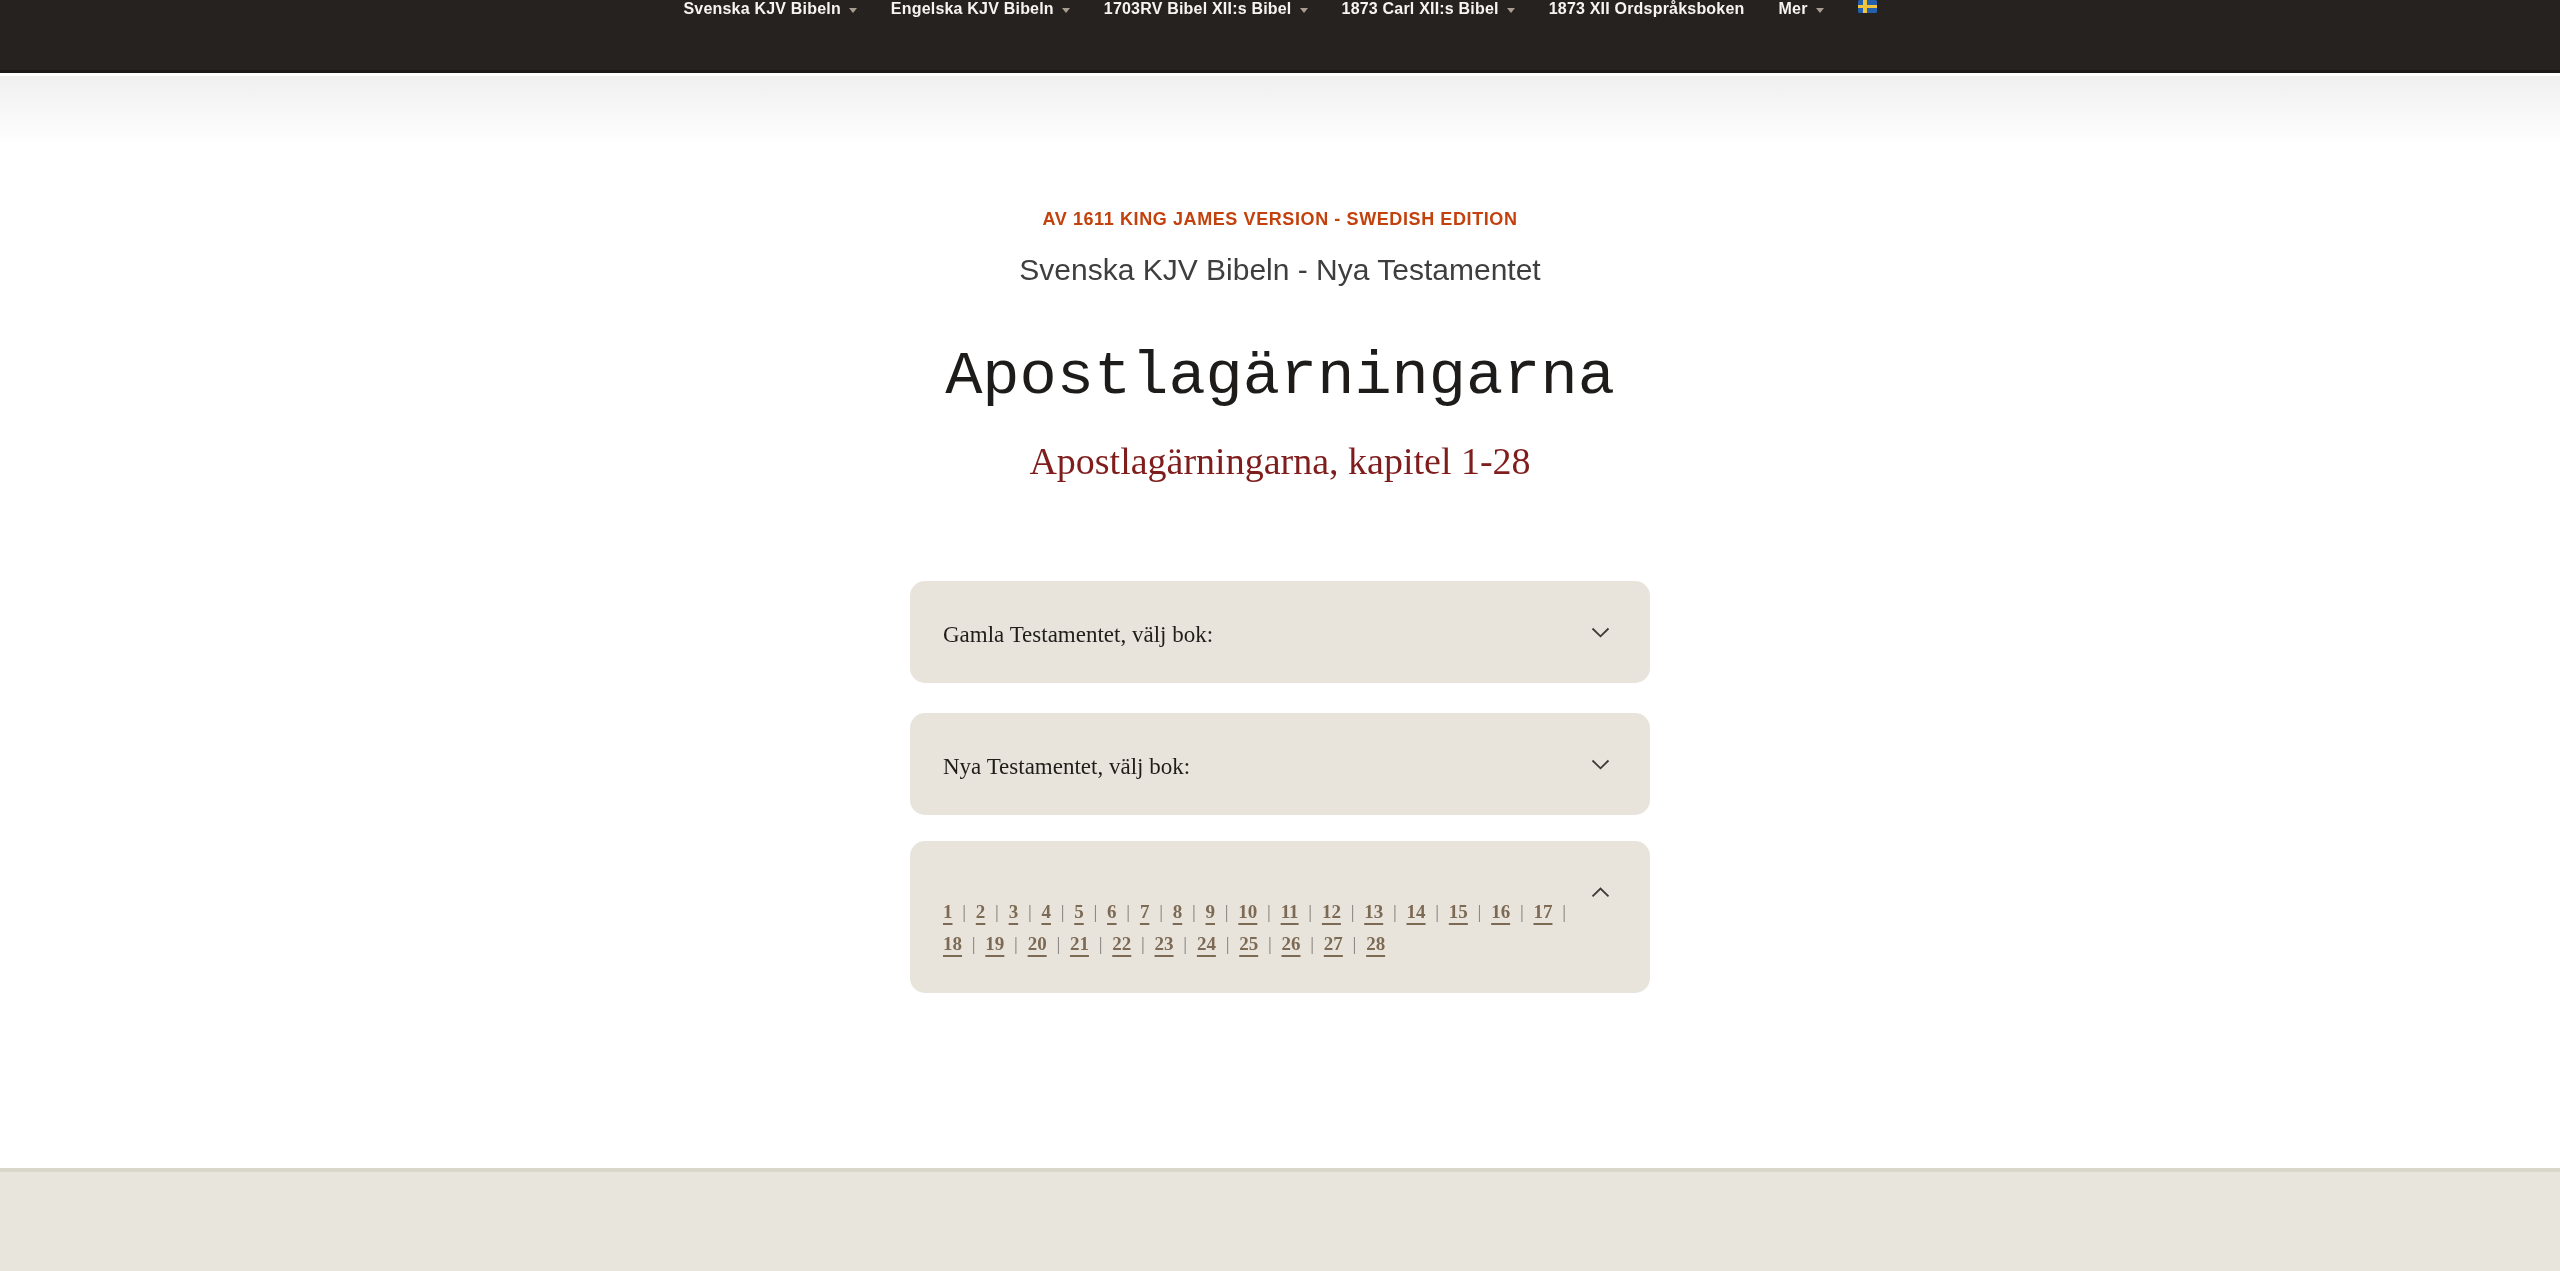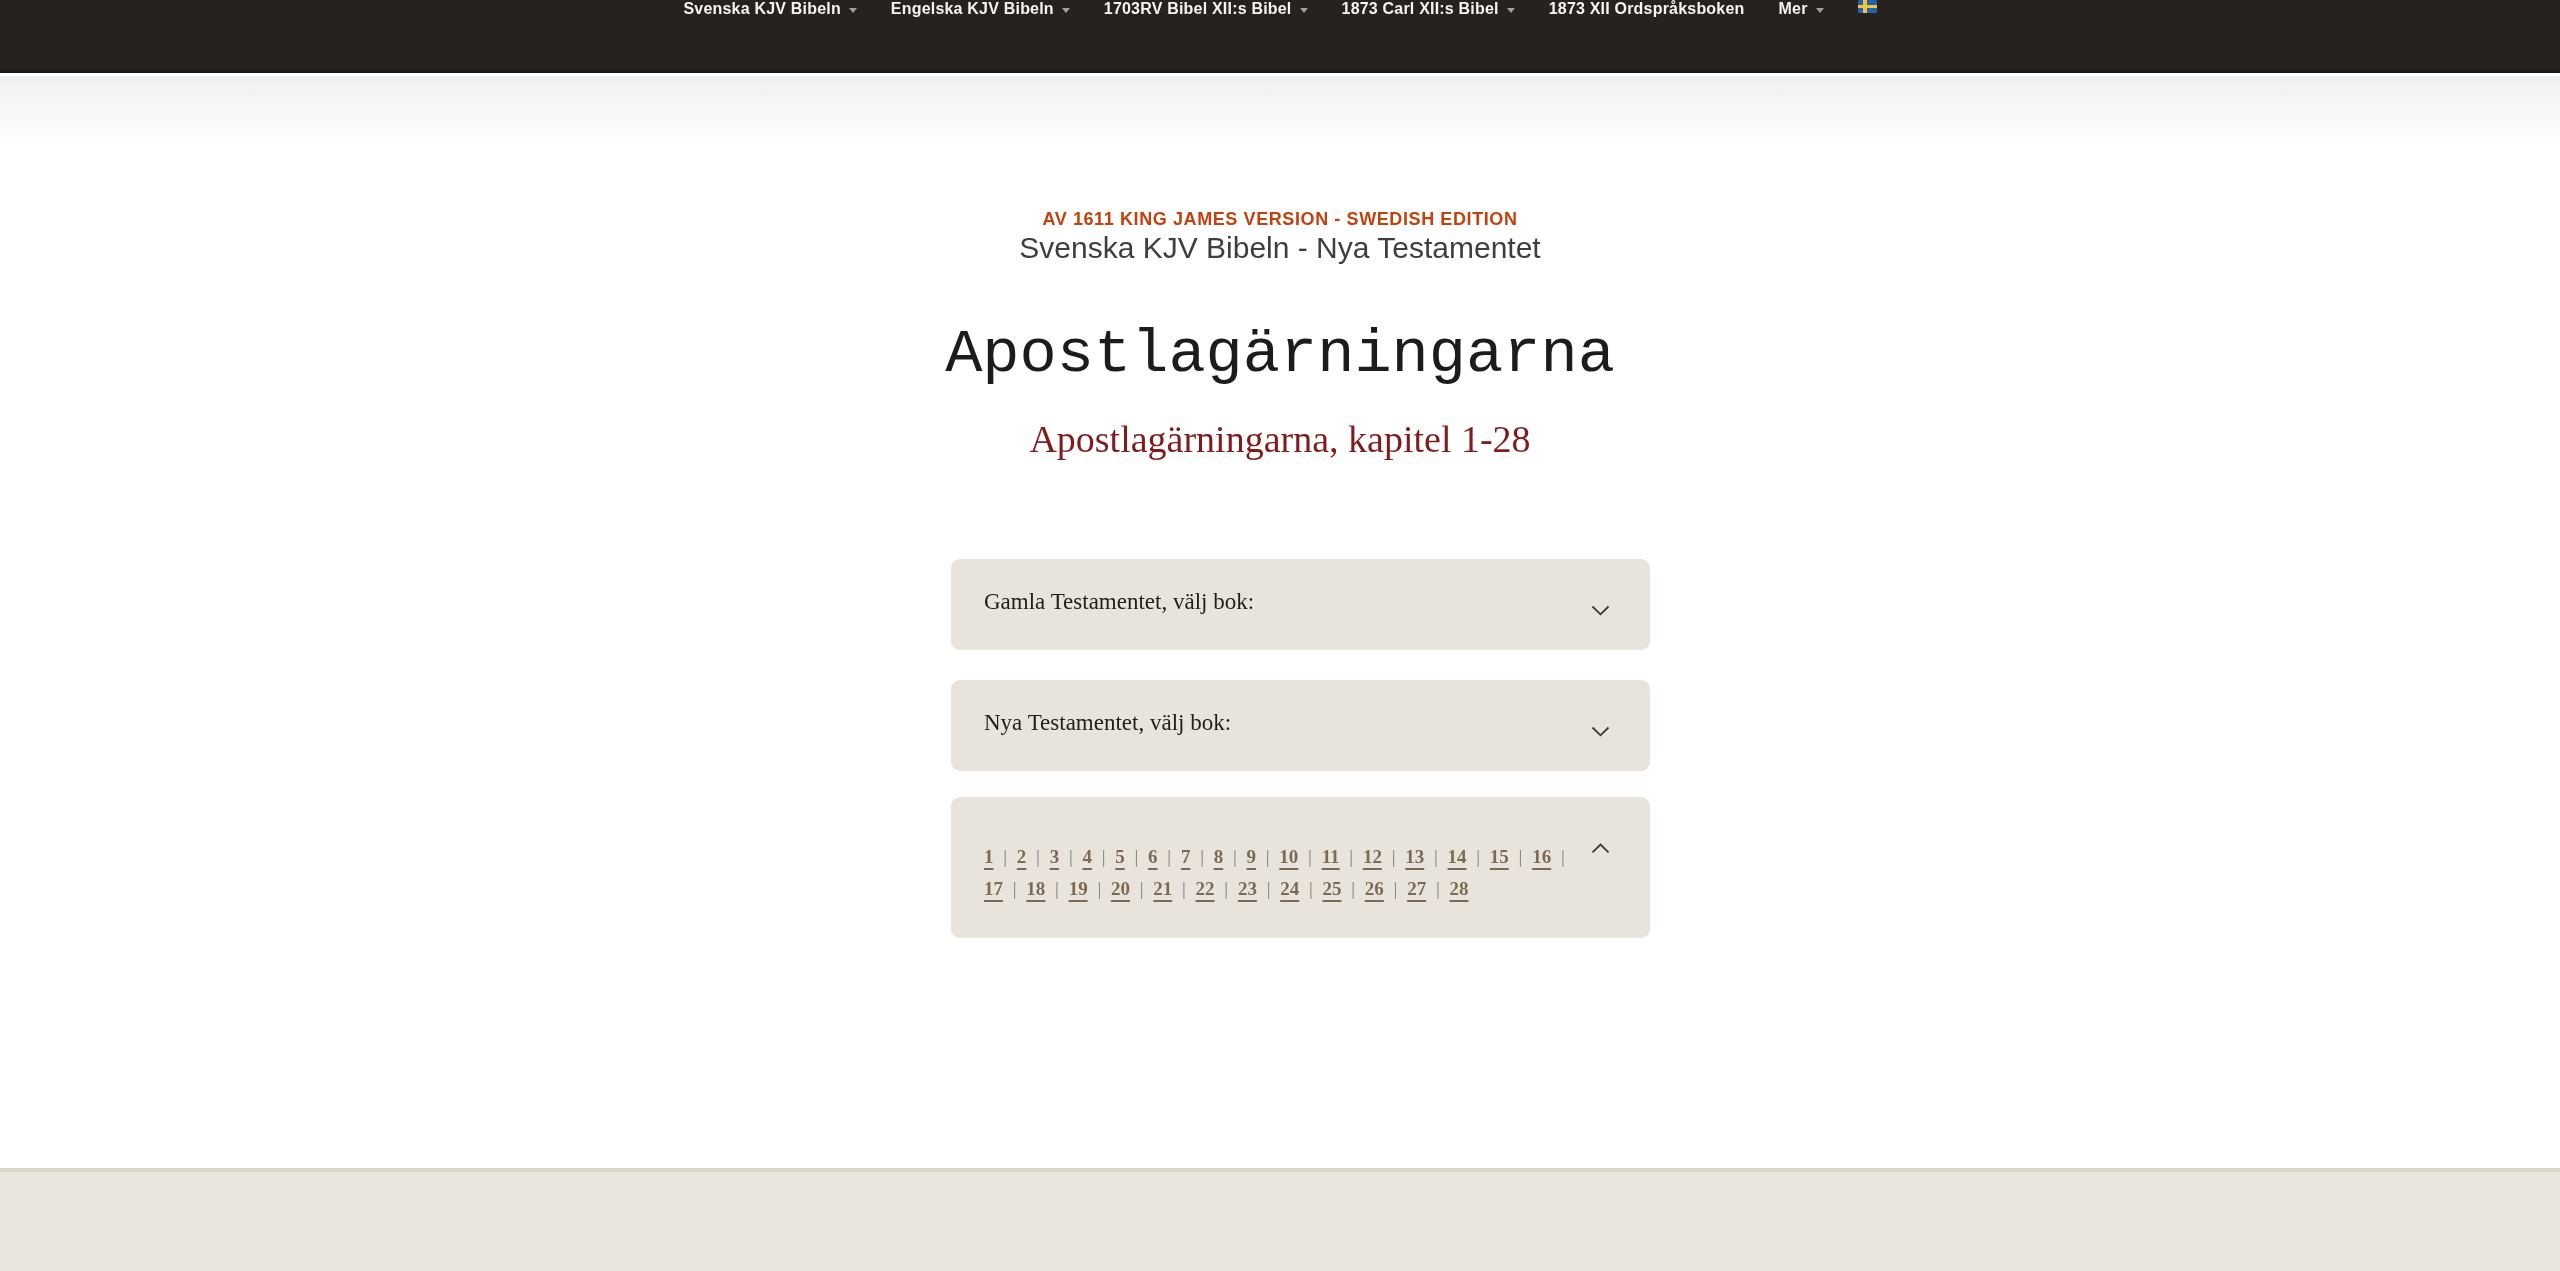--- a/index.html
+++ b/index.html
@@ -61,20 +61,21 @@
   
   .content { text-align:center; }
   .eyebrow {
     margin-top:134px;
     font-size:18px; font-weight:700;
     letter-spacing:.6px;
     line-height:24px;
     color:#c2410c;
   }
   .intro {
+    margin-top:22px;
     font-size:30px; font-weight:400;
     line-height:34px;
     color:#3e3e3e;
   }
   .page-title {
     margin-top:54px;
     font-family:Liberation Mono, monospace;
     font-weight:400;
     font-size:62px; line-height:72px;
     color:#1e1c1a;
@@ -85,24 +86,23 @@
     font-weight:400;
     font-size:38px; line-height:48px;
     color:#7f1d1d;
   }
 
   
   .panels { width:740px; margin:96px auto 0; text-align:left; }
   .panel {
     position:relative;
     background:var(--panel-bg, #e8e4dc);
-    border-radius:9px;
-    padding:28px 70px 33px 33px;
-    cursor:pointer;
-    margin-left:41px;
+    border-radius:15px;
+    padding:39px 70px 33px 33px;
+    cursor:pointer;
   }
   .panel + .panel { margin-top:30px; }
   .panel.expanded { margin-top:26px; }
   .panel-label {
     font-family:"Liberation Serif", serif;
     font-size:23px; line-height:30px;
     color:#201d1a;
   }
   .chevron {
     position:absolute;

